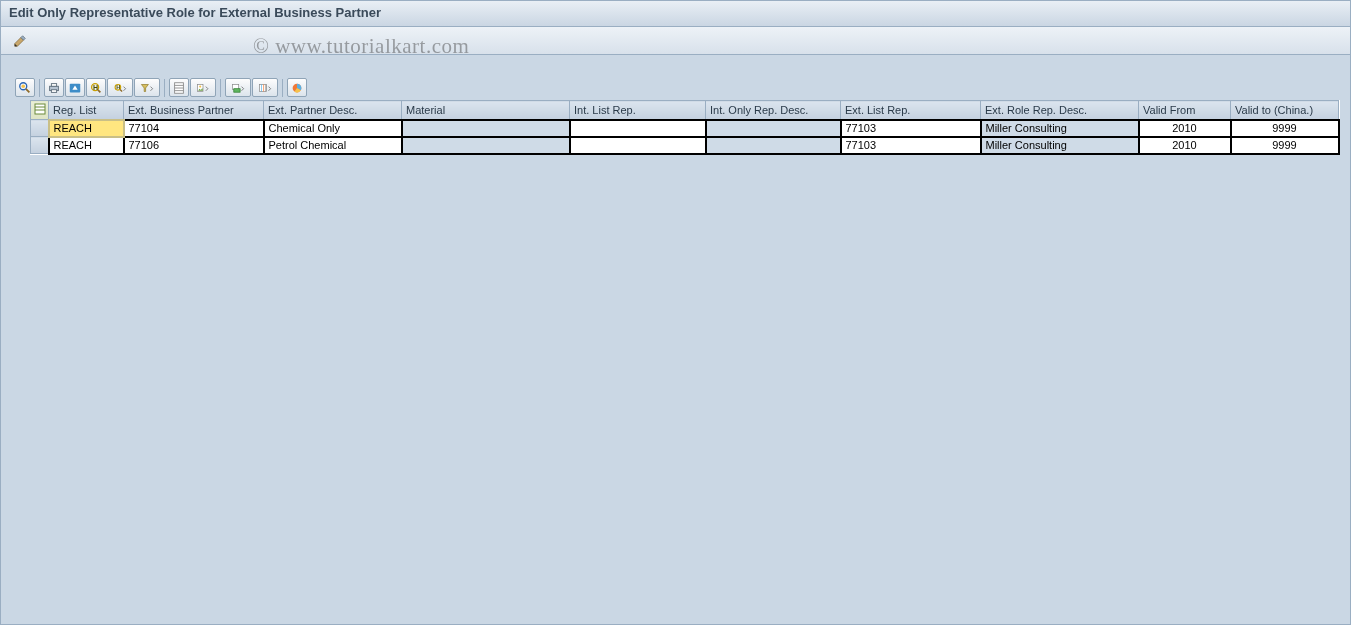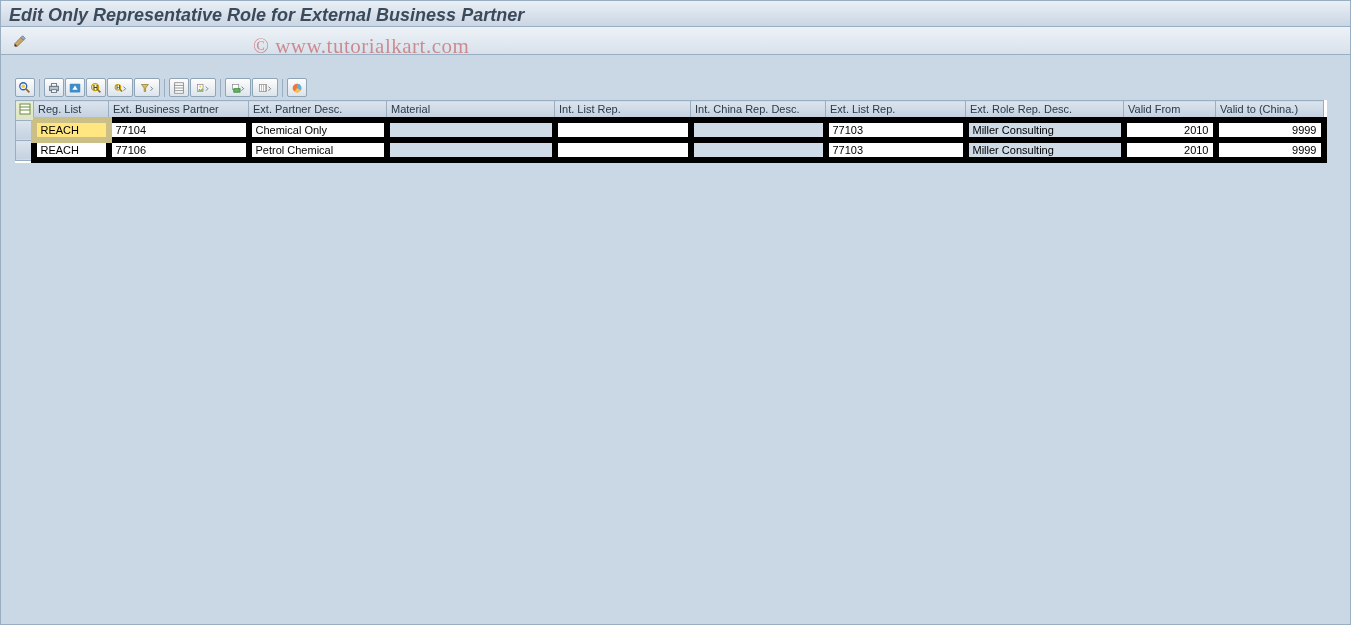--- a/index.html
+++ b/index.html
@@ -14,23 +14,22 @@
       border: 1px solid #9aaec2;
     }
     
     .title-bar {
       background: linear-gradient(#e9eff5, #cad6e3);
       border-bottom: 1px solid #9aaec2;
       padding: 4px 8px;
       height: 26px;
     }
     .title-bar h1 {
-      font-size: 18px;
+      font-size: 13px;
       font-weight: bold;
-      font-style: italic;
       color: #3a4a5a;
     }
     
     .app-toolbar {
       background: linear-gradient(#edf2f7, #d8e1eb);
       border-bottom: 1px solid #9aaec2;
       padding: 4px 8px;
       height: 28px;
       display: flex;
       align-items: center;
@@ -80,20 +79,21 @@
     }
 
     
     .grid-wrap {
       padding: 0 8px 0 14px;
     }
     table.alv {
       border-collapse: collapse;
       table-layout: fixed;
       background: #fff;
+      margin-left: 15px;
     }
     table.alv th {
       background: linear-gradient(#dbe4ee, #c4d1df);
       border: 1px solid #9aaec2;
       color: #2a3a49;
       font-weight: normal;
       text-align: left;
       padding: 2px 4px;
       height: 19px;
       font-size: 11px;
@@ -102,33 +102,33 @@
       position: relative;
     }
     table.alv th.rt { text-align: left; }
     table.alv th.sel-col-h {
       background: linear-gradient(#e9eed6, #dde4c4);
       width: 18px;
       text-align: center;
       padding: 1px;
     }
     table.alv td {
-      border: 6px solid #000000;
+      border: 2px solid #000000;
       padding: 1px 4px;
       height: 17px;
       background: #fff;
       white-space: nowrap;
       overflow: hidden;
     }
     table.alv td.sel-cell {
       background: linear-gradient(#dbe4ee, #c4d1df);
       border: 1px solid #9aaec2;
       width: 18px;
     }
-    table.alv td.rt { text-align: right; }
+    table.alv td.rt { text-align: center; }
     .cell-yellow { background: #ffe680 !important; border-color:#c9bf87 !important; }
     .cell-alt { background: #cfdbe7 !important; }
 
     
     .c-sel   { width: 18px; }
     .c-reg   { width: 75px; }
     .c-ebp   { width: 140px; }
     .c-epd   { width: 138px; }
     .c-mat   { width: 168px; }
     .c-ior   { width: 136px; }
@@ -138,21 +138,21 @@
     .c-vf    { width: 92px; }
     .c-vt    { width: 108px; }
 
     
     .watermark {
       position: absolute;
       left: 252px;
       top: 33px;
       font-family: Georgia, 'Times New Roman', serif;
       font-size: 21px;
-      color: #b91c1c;
+      color: #404040;
       opacity: 0.45;
       pointer-events: none;
       letter-spacing: 0.5px;
       text-align: center;
     }
   </style>
 </head>
 <body>
 
 <div class="title-bar">
@@ -291,21 +291,21 @@
               <rect x="1" y="1" width="10" height="10" fill="#fff" stroke="#6a8a3a"></rect>
               <line x1="1" y1="4" x2="11" y2="4" stroke="#6a8a3a"></line>
               <line x1="1" y1="7" x2="11" y2="7" stroke="#6a8a3a"></line>
             </svg>
         </th>
         <th>Reg. List</th>
         <th>Ext. Business Partner</th>
         <th>Ext. Partner Desc.</th>
         <th>Material</th>
         <th>Int. List Rep.</th>
-        <th>Int. China Rep. Desc.</th>
+        <th>Int. Only Rep. Desc.</th>
         <th>Ext. List Rep.</th>
         <th>Ext. Role Rep. Desc.</th>
         <th class="rt">Valid From</th>
         <th class="rt">Valid to (China.)</th>
       </tr>
     </thead>
     <tbody>
       <tr>
         <td class="sel-cell"></td>
         <td class="cell-yellow">REACH</td>

